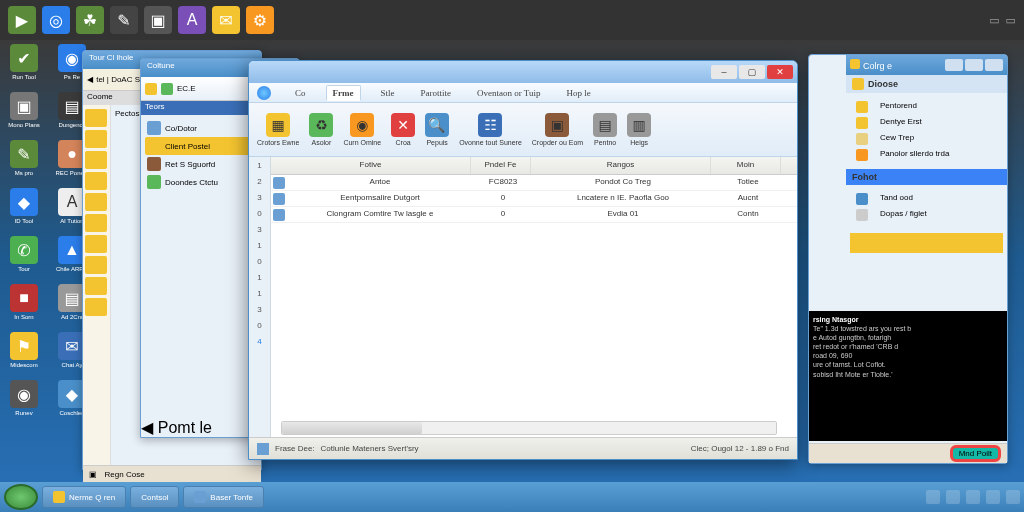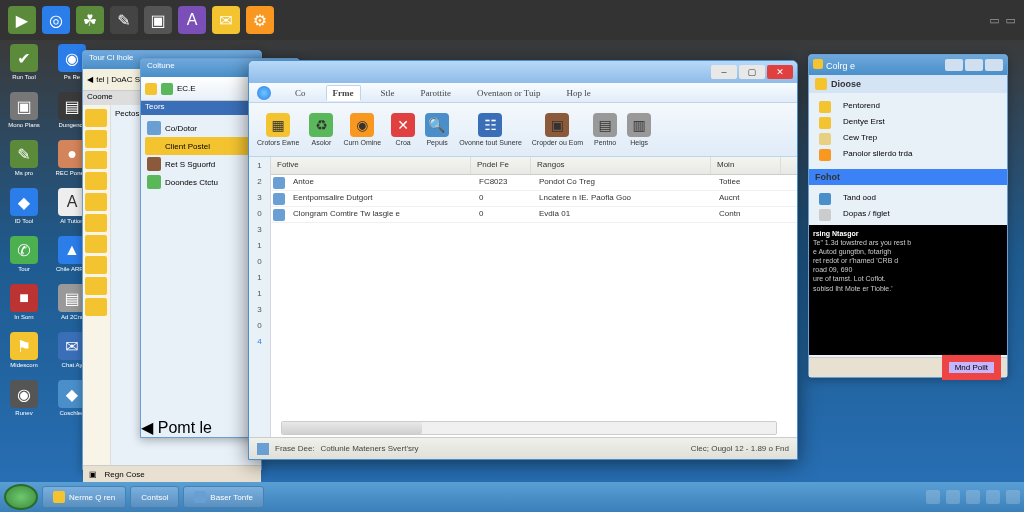--- a/index.html
+++ b/index.html
@@ -58,35 +58,35 @@
 .main-window .menubar { height:20px; background:linear-gradient(#f8fcff,#e0ecf8); border-bottom:1px solid #c0d4e8; display:flex; align-items:center; padding:0 8px; gap:14px; font-size:9px; color:#444;}
 .menubar .mtab { padding:2px 6px; border-radius:2px;font-family:Liberation Serif, serif;}
 .menubar .mtab.active { background:#fff; border:1px solid #c0d4e8; border-bottom:1px solid #fff; font-weight:bold;}
 .menubar .orb { width:14px; height:14px; border-radius:50%; background:radial-gradient(#6fc8ff,#2b7de9); margin-right:4px;}
 .main-window .ribbon { height:54px; background:linear-gradient(#f4f8fc,#e0ecf8); border-bottom:1px solid #c0d4e8; display:flex; align-items:center; padding:4px 8px; gap:10px;}
 .ribbon .rbtn { display:flex; flex-direction:column; align-items:center; font-size:7px; color:#333; gap:2px;}
 .ribbon .rbtn .ricon { width:24px; height:24px; border-radius:4px; display:flex; align-items:center; justify-content:center; font-size:14px;}
 .ri1{background:#f4c430;} .ri2{background:#5ab85a;} .ri3{background:#f89820;} .ri4{background:#e04040;color:#fff;} .ri5{background:#4a8fc9;color:#fff;} .ri6{background:#3a6fb8;color:#fff;} .ri7{background:#8a5a3a;} .ri8{background:#999;}
 .main-window .sidebar { position:absolute; left:0; top:96px; bottom:22px; width:22px; background:#e8f0f8; border-right:1px solid #d0d8e0; display:flex; flex-direction:column; align-items:center; padding-top:4px; gap:2px; font-size:8px; color:#555;}
 .sidebar .num { height:14px;}
-.main-window .grid { position:absolute; left:22px; right:0; top:96px; bottom:22px; background:#fff; overflow:hidden;}
+.main-window .grid { position:absolute; left:22px; right:0; top:96px; bottom:22px; background:#fff; overflow:hidden;text-align:center;}
 .grid .gheader { height:18px; background:linear-gradient(#f4f4f0,#e8e8e4); border-bottom:1px solid #ccc; display:flex; font-size:8px; color:#333;}
 .grid .gheader .col { padding:3px 6px; border-right:1px solid #ddd;}
 .grid .grow { height:16px; display:flex; font-size:8px; color:#333; border-bottom:1px solid #f0f0f0;}
 .grid .grow .cell { padding:2px 6px; overflow:hidden; white-space:nowrap;}
 .grid .grow .ricon { width:12px; height:12px; background:#6a9fd4; border-radius:2px; margin:2px; flex-shrink:0;}
 .c1{width:200px;} .c2{width:60px;} .c3{width:180px;} .c4{width:70px;}
 .grid .scrollbar { position:absolute; bottom:2px; left:10px; right:20px; height:14px; background:#f0f0f0; border:1px solid #ccc; border-radius:2px;}
 .grid .scrollbar .thumb { width:140px; height:100%; background:linear-gradient(#e8e8e8,#d0d0d0); border-radius:2px;}
 .main-window .statusbar { position:absolute; left:0; right:0; bottom:0; height:22px; background:linear-gradient(#f0f0ec,#e0e0d8); border-top:1px solid #ccc; display:flex; align-items:center; padding:0 8px; font-size:8px; color:#444; justify-content:space-between;}
 .statusbar .sbleft { display:flex; align-items:center; gap:6px;}
 .statusbar .sbicon { width:12px; height:12px; background:#6a9fd4;}
 
 
-.right-window { position:absolute; right:16px; top:54px; width:200px; height:324px; background:#e8f0f8; border:1px solid #6a9fd4; border-radius:4px; box-shadow:0 2px 10px rgba(0,0,0,.3);}
+.right-window { position:absolute; right:16px; top:54px; width:200px; height:410px; background:#e8f0f8; border:1px solid #6a9fd4; border-radius:4px; box-shadow:0 2px 10px rgba(0,0,0,.3);padding-left:37px;}
 .right-window .titlebar { height:20px; background:linear-gradient(#6fa8dc,#4a8fc9); display:flex; align-items:center; justify-content:space-between; padding:0 4px; font-size:9px; color:#fff;}
 .right-window .titlebar .rwbtns { display:flex; gap:2px;}
 .right-window .titlebar .rwb { width:18px; height:12px; background:#d0e0f0; border-radius:2px;}
 .right-window .panel { padding:6px; font-size:8px;}
 .right-window .phead { background:#d4e4f4; padding:3px 6px; font-size:9px; font-weight:bold; color:#333; display:flex; align-items:center; gap:4px;}
 .right-window .phead .picon{width:12px;height:12px;background:#f4c430;border-radius:2px;}
 .right-window .pitem { display:flex; align-items:flex-start; gap:12px; padding:2px 4px;}
 .right-window .pitem .picon{width:12px;height:12px;border-radius:2px;}
 .yellow-bar { height:20px; background:#f4c430; margin:4px;}
 .right-window .console { position:absolute; left:0; right:0; bottom:22px; height:130px; background:#000; color:#ccc; font-family:Consolas,monospace; font-size:7px; padding:4px; line-height:1.3; overflow:hidden;}
@@ -404,21 +404,21 @@
     <div class="chead">rsing Ntasgor</div>
     <div>Te" 1.3d towstred ars you rest b</div>
     <div>e Autod gungtbn, fotarigh</div>
     <div></div>
     <div>ret redot or r'hamed 'CRB d</div>
     <div>road 09, 690</div>
     <div>ure of tamst. Lot Coflot.</div>
     <div>sobisd Iht Mote er Tioble.'</div>
   </div>
   <div class="statusbar">
-    <span style="background:#c4b5fd;border:7px solid #ef4444;padding:1px 6px;border-radius:0">Mnd Poilt</span>
+    <span style="background:#14b8a6;border:3px solid #ef4444;padding:1px 6px;border-radius:6px">Mnd Poilt</span>
   </div>
 </div>
 
 <div class="taskbar">
   <div class="start"></div>
   <div class="tbtn">
       <span style="width:12px;height:12px;background:#f4c430;border-radius:2px"></span>
       <span>Nerme Q ren</span>
     </div>
   <div class="tbtn">

